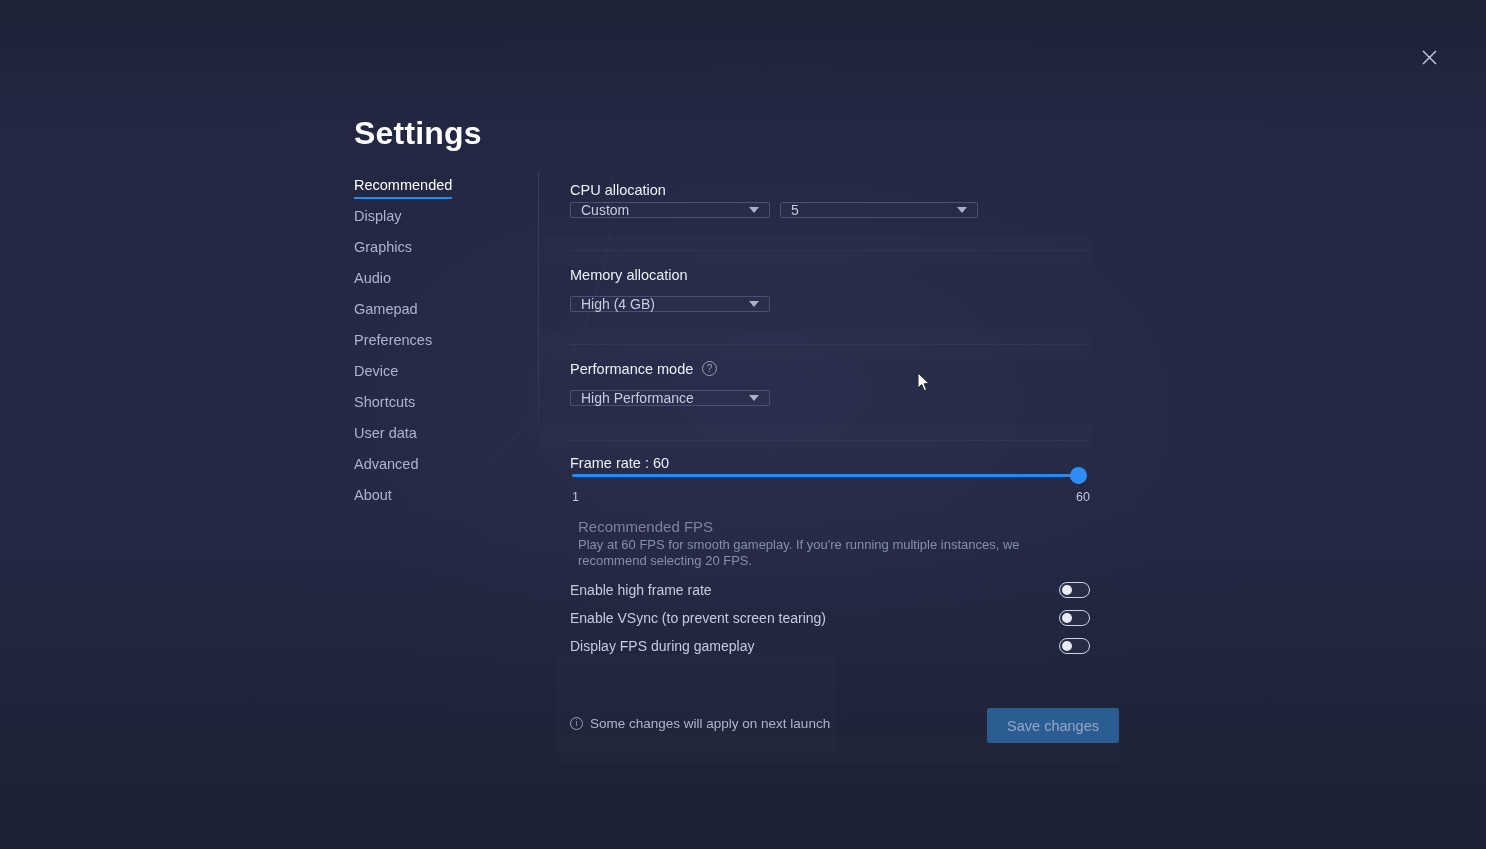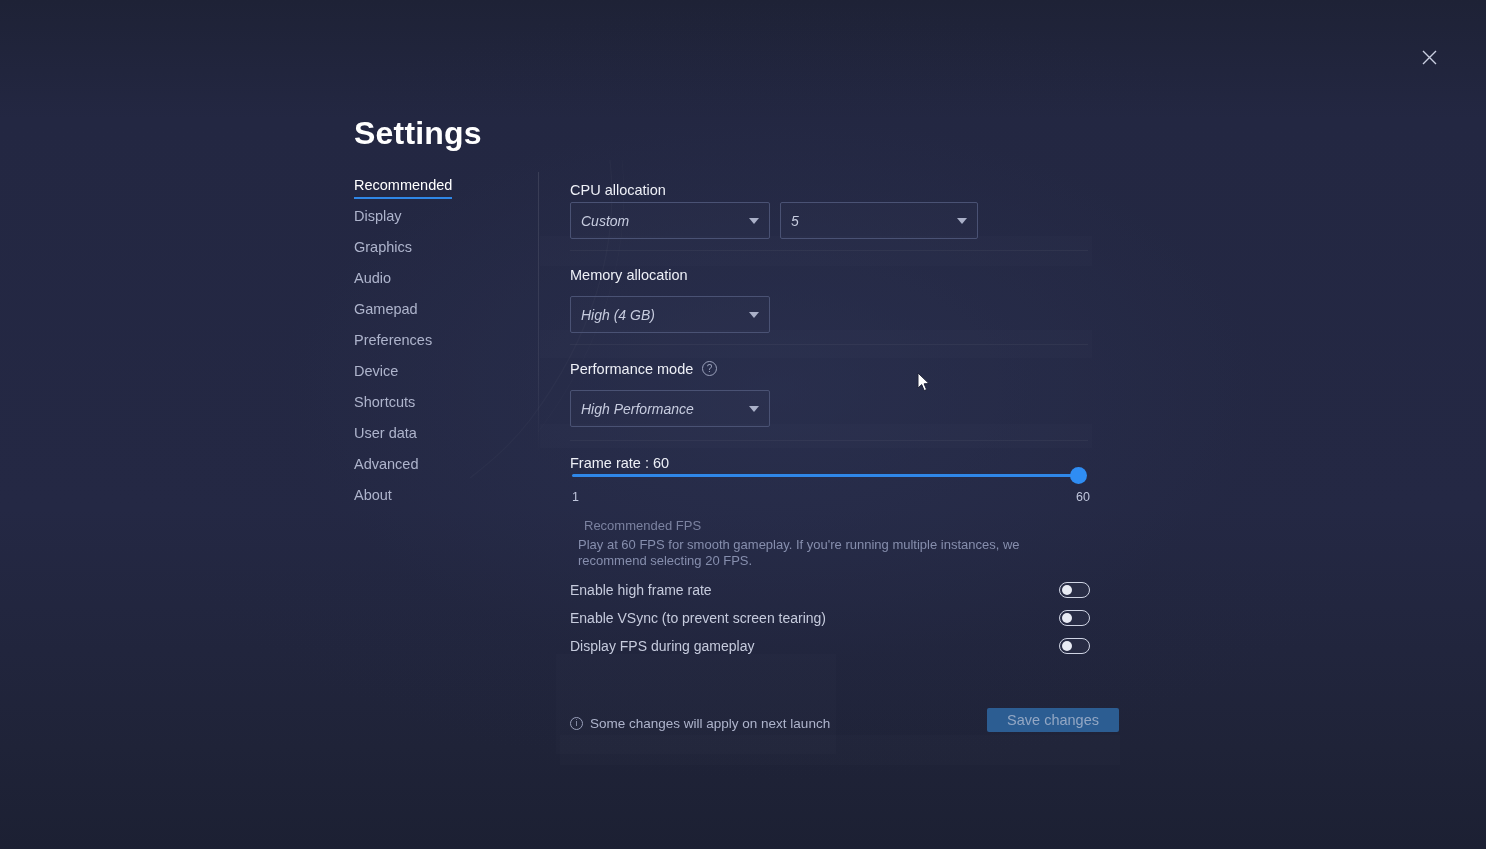--- a/index.html
+++ b/index.html
@@ -104,29 +104,28 @@
 
   .group-label {
     position: absolute;
     font-size: 14.5px;
     color: #eef0f7;
     white-space: nowrap;
   }
 
   .select {
     position: absolute;
-    height: 37px;
+    height: 16px;
     border: 1px solid #4a5274;
     background: rgba(255,255,255,0.012);
     border-radius: 2px;
     display: flex;
     align-items: center;
     padding: 0 10px;
     cursor: pointer;
-    font-style: italic;
   }
   .select .val {
     font-size: 14px;
     color: #c7ccdf;
     flex: 1;
     white-space: nowrap;
     overflow: hidden;
   }
   .caret {
     width: 0; height: 0;
@@ -170,22 +169,22 @@
     position: absolute;
     top: 16px;
     font-size: 12.5px;
     color: #c0c6dc;
   }
   .tick.min { left: 2px; }
   .tick.max { right: 0px; }
 
   .rec-title {
     position: absolute;
-    left: 14px; top: 518px;
-    font-size: 13px;
+    left: 8px; top: 518px;
+    font-size: 15px;
     color: #7b82a0;
   }
   .rec-body {
     position: absolute;
     left: 8px; top: 537px;
     width: 510px;
     font-size: 13px;
     line-height: 15.5px;
     color: #868ead;
   }
@@ -234,21 +233,21 @@
     border-radius: 50%;
     font-size: 9px;
     line-height: 11px;
     text-align: center;
     color: #9aa1bb;
     flex: none;
   }
   .save-btn {
     position: absolute;
     left: 417px; top: 708px;
-    width: 132px; height: 24px;
+    width: 132px; height: 35px;
     background: #2c5d92;
     border: none;
     border-radius: 2px;
     color: #93a7c4;
     font-size: 14.5px;
     font-family: "Liberation Sans", sans-serif;
     cursor: default;
   }
 
   

